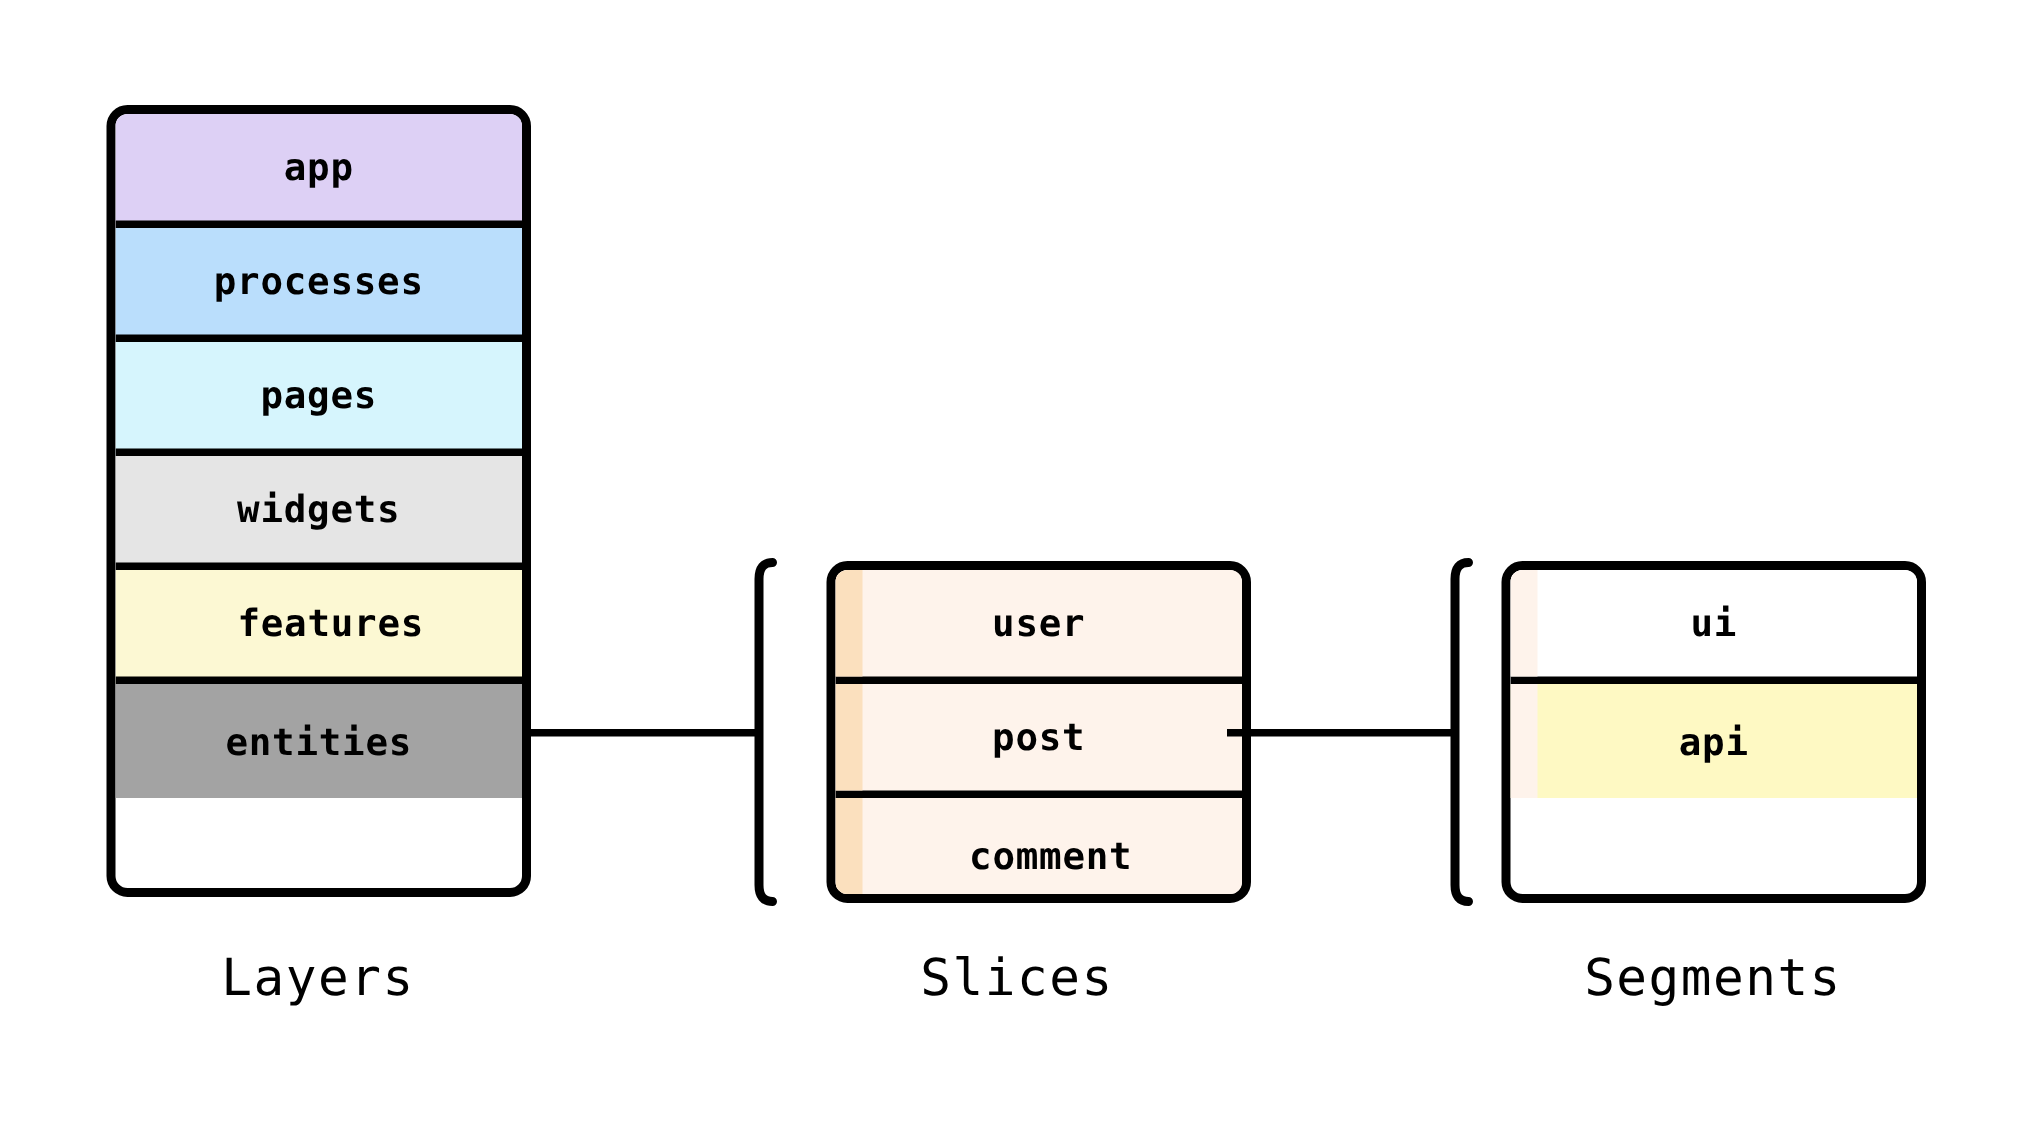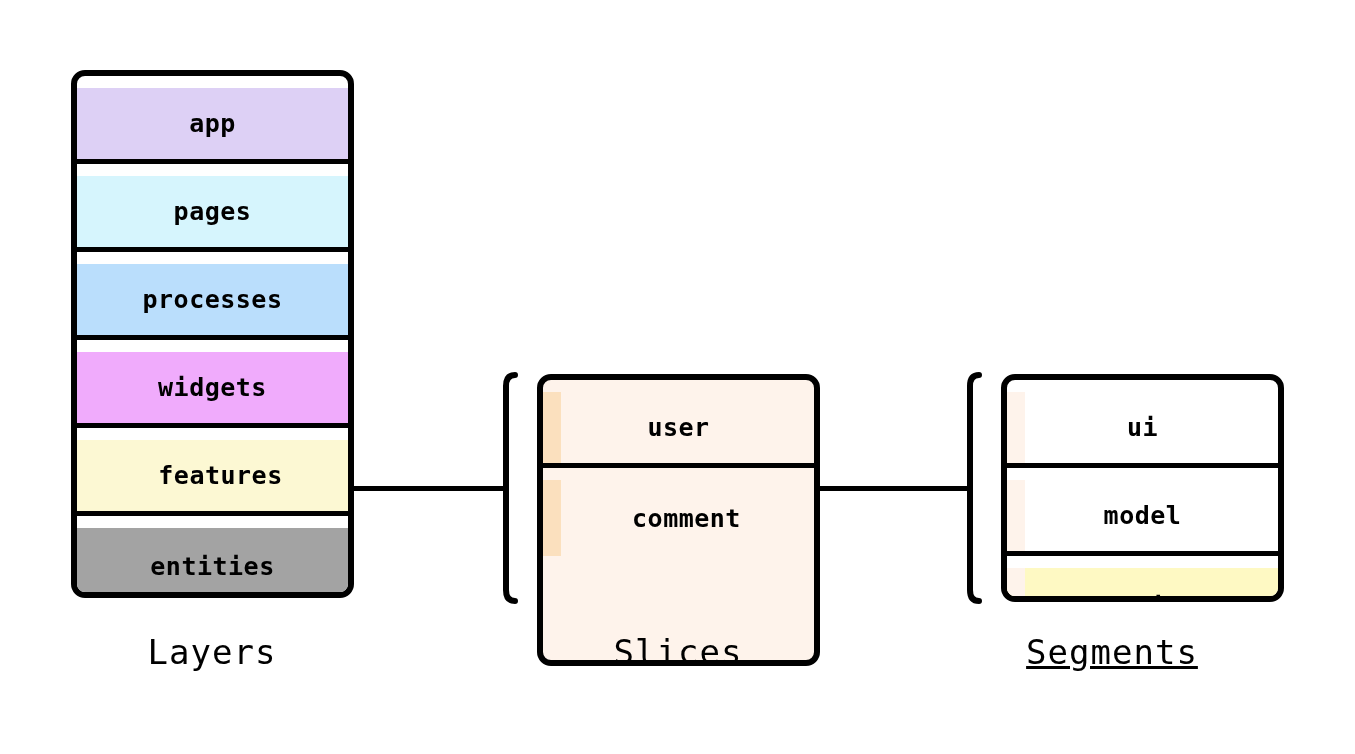--- a/index.html
+++ b/index.html
@@ -30,21 +30,20 @@
     background: #ffffff;
   }
   .row {
     position: relative;
     box-sizing: border-box;
     display: flex;
     align-items: center;
     justify-content: center;
     border-bottom: 5px solid #000000;
     background: #ffffff;
-    margin-top: 12px;
   }
   .row:last-child { border-bottom: none; }
   .row-label {
     position: relative;
     z-index: 2;
     font-size: 25px;
     font-weight: 700;
     color: #000000;
     letter-spacing: 0.5px;
     line-height: 1;
@@ -63,24 +62,24 @@
   #layers-stack {
     left: 71px;
     top: 70px;
     width: 283px;
     height: 528px;
   }
   #layers-stack .row { height: 76px; }
 
   
   #slices-stack {
-    left: 537px;
+    left: 551px;
     top: 374px;
     width: 283px;
-    height: 292px;
+    height: 228px;
   }
   #slices-stack .row { height: 76px; }
 
   
   #segments-stack {
     left: 1001px;
     top: 374px;
     width: 283px;
     height: 228px;
   }
@@ -123,38 +122,38 @@
     font-size: 34px;
     font-weight: 400;
     color: #000000;
     letter-spacing: 1px;
     line-height: 1.2;
     white-space: nowrap;
     font-stretch: condensed;
   }
   #caption-layers   { left: 32px; }
   #caption-slices   { left: 498px; }
-  #caption-segments { left: 932px; text-decoration: underline; }
+  #caption-segments { left: 962px; }
 </style>
 </head>
 <body>
 
 <div id="stage">
 
   <div class="stack" id="layers-stack">
     <div class="row" style="background: rgb(221, 208, 245);">
       <span class="row-label">app</span>
     </div>
+    <div class="row" style="background: rgb(186, 222, 252);">
+      <span class="row-label">processes</span>
+    </div>
     <div class="row" style="background: rgb(214, 245, 253);">
       <span class="row-label">pages</span>
     </div>
-    <div class="row" style="background: rgb(186, 222, 252);">
-      <span class="row-label">processes</span>
-    </div>
-    <div class="row" style="background: #f0abfc;">
+    <div class="row" style="background: #e5e5e5;">
       <span class="row-label">widgets</span>
     </div>
     <div class="row" style="background: rgb(252, 248, 211); padding-left: 16px;">
       <span class="row-label">features</span>
     </div>
     <div class="row" style="background: #a3a3a3;">
       <span class="row-label">entities</span>
     </div>
   </div>
 
@@ -164,43 +163,43 @@
     <svg viewBox="0 0 26 236" preserveAspectRatio="none" aria-hidden="true">
       <path d="M 21 5 Q 12 5 12 16 L 12 220 Q 12 231 21 231" fill="none" stroke="#000000" stroke-width="6" stroke-linecap="round" stroke-linejoin="round"></path>
     </svg>
   </div>
 
   <div class="stack" id="slices-stack" style="background: rgb(254, 243, 235);">
     <div class="row" style="background: rgb(254, 243, 235);">
       <span class="stripe" style="background: rgb(251, 224, 190);"></span>
       <span class="row-label">user</span>
     </div>
+    <div class="row" style="background: rgb(254, 243, 235);">
+      <span class="stripe" style="background: rgb(251, 224, 190);"></span>
+      <span class="row-label">post</span>
+    </div>
     <div class="row" style="background: rgb(254, 243, 235); padding-left: 16px;">
       <span class="stripe" style="background: rgb(251, 224, 190);"></span>
       <span class="row-label">comment</span>
     </div>
   </div>
 
   <div class="connector" id="connector-slices-segments"></div>
 
   <div class="brace" id="brace-segments">
     <svg viewBox="0 0 26 236" preserveAspectRatio="none" aria-hidden="true">
       <path d="M 21 5 Q 12 5 12 16 L 12 220 Q 12 231 21 231" fill="none" stroke="#000000" stroke-width="6" stroke-linecap="round" stroke-linejoin="round"></path>
     </svg>
   </div>
 
   <div class="stack" id="segments-stack" style="background: rgb(255, 255, 255);">
     <div class="row" style="background: rgb(255, 255, 255);">
       <span class="stripe" style="background: rgb(254, 243, 235);"></span>
       <span class="row-label">ui</span>
     </div>
-    <div class="row" style="background: rgb(255, 255, 255);">
-      <span class="stripe" style="background: rgb(254, 243, 235);"></span>
-      <span class="row-label">model</span>
-    </div>
     <div class="row" style="background: #fef9c3;">
       <span class="stripe" style="background: rgb(254, 243, 235);"></span>
       <span class="row-label">api</span>
     </div>
   </div>
 
   <div class="caption" id="caption-layers">Layers</div>
   <div class="caption" id="caption-slices">Slices</div>
   <div class="caption" id="caption-segments">Segments</div>
 

